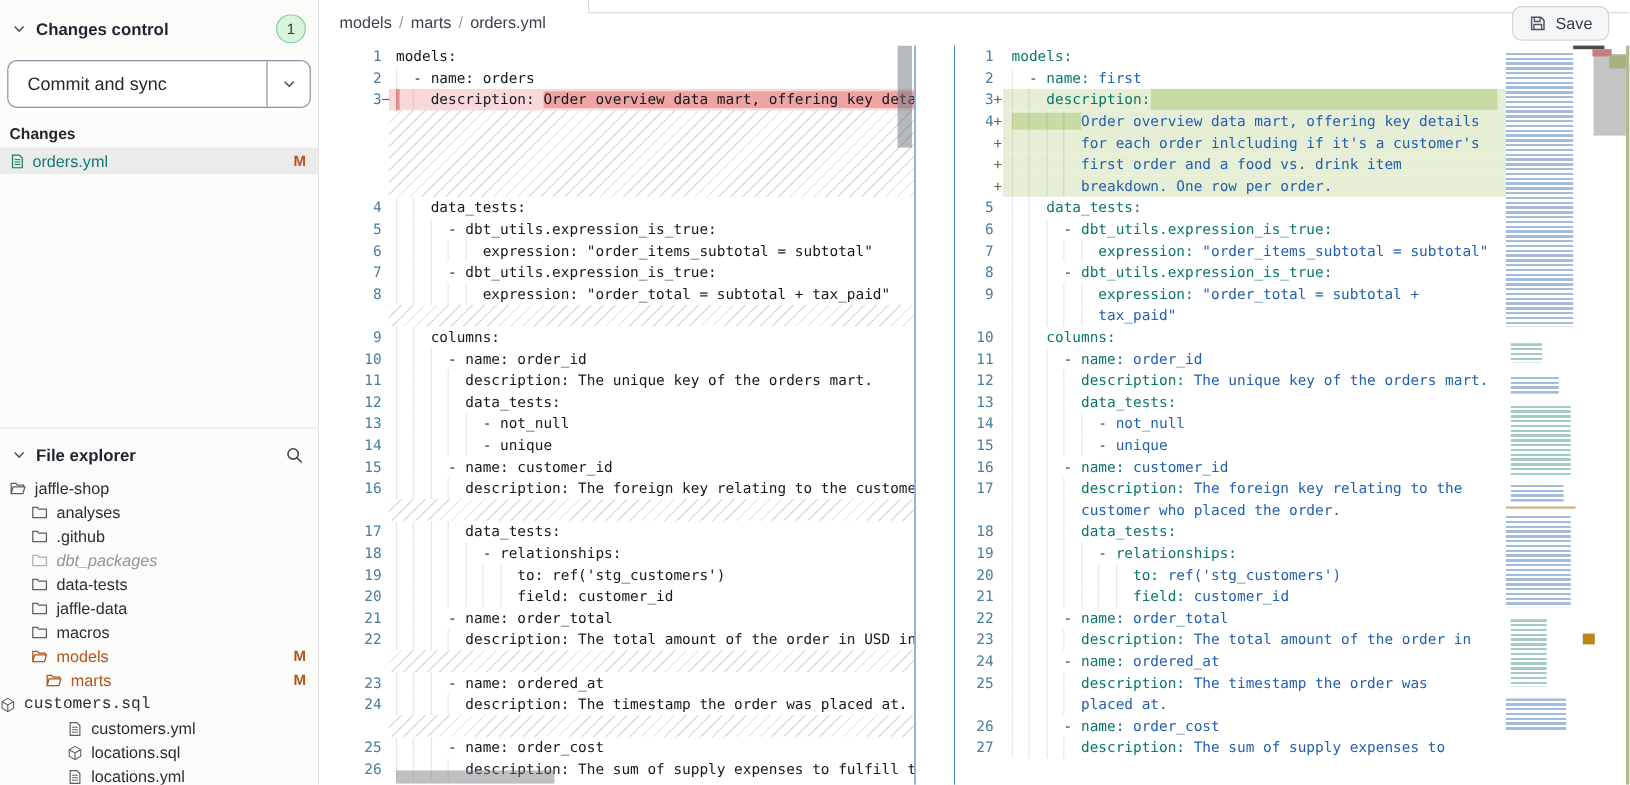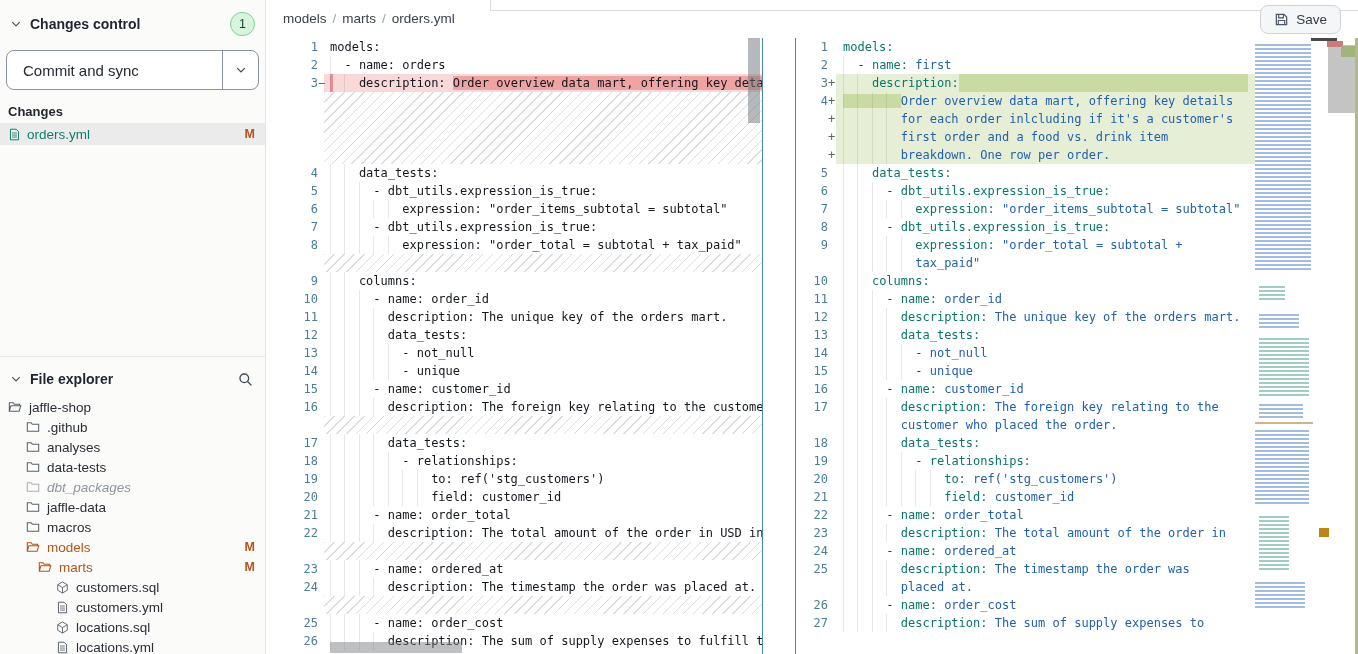--- a/index.html
+++ b/index.html
@@ -154,45 +154,45 @@
             </svg>
           </span>
           <span>jaffle-shop</span>
         </div>
         <div class="titem" style="padding-left: 26px;">
           <span class="ticon">
             <svg width="14" height="14" viewBox="0 0 16 16">
               <path d="M1.5 3.2h4.4l1.3 1.7h7.3v8h-13z" fill="none" stroke="currentColor" stroke-width="1.2"></path>
             </svg>
           </span>
+          <span>analyses</span>
+        </div>
+        <div class="titem" style="padding-left: 26px;">
+          <span class="ticon">
+            <svg width="14" height="14" viewBox="0 0 16 16">
+              <path d="M1.5 3.2h4.4l1.3 1.7h7.3v8h-13z" fill="none" stroke="currentColor" stroke-width="1.2"></path>
+            </svg>
+          </span>
           <span>.github</span>
         </div>
-        <div class="titem" style="padding-left: 26px;">
-          <span class="ticon">
-            <svg width="14" height="14" viewBox="0 0 16 16">
-              <path d="M1.5 3.2h4.4l1.3 1.7h7.3v8h-13z" fill="none" stroke="currentColor" stroke-width="1.2"></path>
-            </svg>
-          </span>
-          <span>analyses</span>
+        <div class="titem muted" style="padding-left: 26px;">
+          <span class="ticon">
+            <svg width="14" height="14" viewBox="0 0 16 16">
+              <path d="M1.5 3.2h4.4l1.3 1.7h7.3v8h-13z" fill="none" stroke="currentColor" stroke-width="1.2"></path>
+            </svg>
+          </span>
+          <span>dbt_packages</span>
         </div>
         <div class="titem" style="padding-left: 26px;">
           <span class="ticon">
             <svg width="14" height="14" viewBox="0 0 16 16">
               <path d="M1.5 3.2h4.4l1.3 1.7h7.3v8h-13z" fill="none" stroke="currentColor" stroke-width="1.2"></path>
             </svg>
           </span>
           <span>data-tests</span>
-        </div>
-        <div class="titem muted" style="padding-left: 26px;">
-          <span class="ticon">
-            <svg width="14" height="14" viewBox="0 0 16 16">
-              <path d="M1.5 3.2h4.4l1.3 1.7h7.3v8h-13z" fill="none" stroke="currentColor" stroke-width="1.2"></path>
-            </svg>
-          </span>
-          <span>dbt_packages</span>
         </div>
         <div class="titem" style="padding-left: 26px;">
           <span class="ticon">
             <svg width="14" height="14" viewBox="0 0 16 16">
               <path d="M1.5 3.2h4.4l1.3 1.7h7.3v8h-13z" fill="none" stroke="currentColor" stroke-width="1.2"></path>
             </svg>
           </span>
           <span>jaffle-data</span>
         </div>
         <div class="titem" style="padding-left: 26px;">
@@ -214,21 +214,21 @@
         </div>
         <div class="titem mod" style="padding-left: 38px;">
           <span class="ticon">
             <svg width="14" height="14" viewBox="0 0 16 16">
               <path d="M1.5 12.9V3.2h4.4l1.3 1.7h6.1v1.6M1.5 12.9h11.2l1.9-6.4H3.3l-1.8 6.4z" fill="none" stroke="currentColor" stroke-width="1.2"></path>
             </svg>
           </span>
           <span>marts</span>
           <span class="mbadge">M</span>
         </div>
-        <div class="titem" style="padding-left: 56px;">
+        <div class="titem" style=" font-family: Liberation Mono, monospace;">
           <span class="ticon">
             <svg width="13" height="13" viewBox="0 0 16 16">
               <path d="M8 1.2l5.9 3.4v6.8L8 14.8l-5.9-3.4V4.6z" fill="none" stroke="currentColor" stroke-width="1.1"></path>
               <path d="M2.1 4.6L8 8l5.9-3.4M8 8v6.8" fill="none" stroke="currentColor" stroke-width="1.1"></path>
             </svg>
           </span>
           <span>customers.sql</span>
         </div>
         <div class="titem" style="padding-left: 56px;">
           <span class="ticon">

